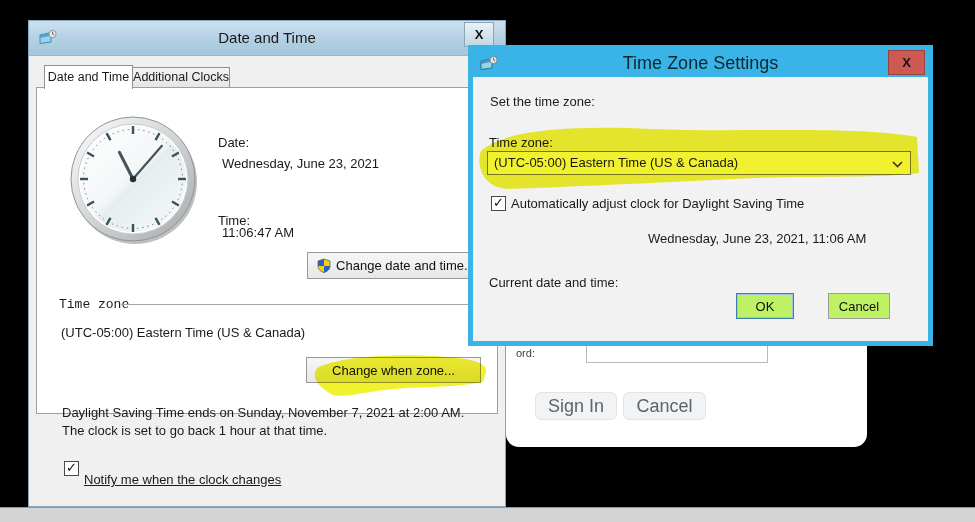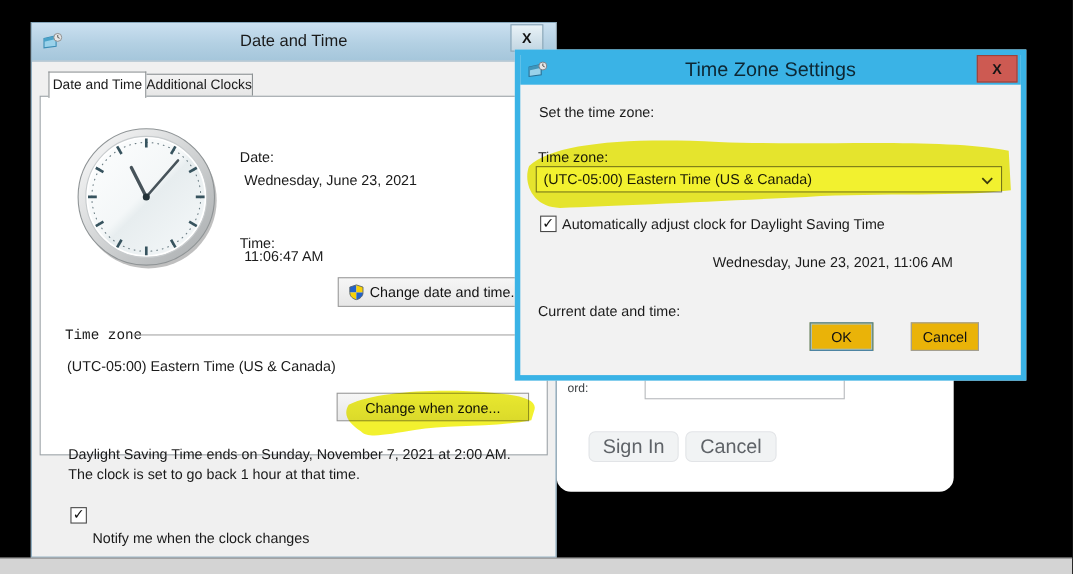--- a/index.html
+++ b/index.html
@@ -49,21 +49,21 @@
   .tz-title{left:0;right:0;top:0;height:27px;line-height:26px;text-align:center;
     font-size:18px;font-weight:500;color:#0d2733;}
   .tz-close{position:absolute;right:3px;top:0;width:37px;height:25px;background:#cd5a52;
     border:1px solid #9a423b;box-sizing:border-box;color:#141414;font-weight:bold;
     font-size:13px;line-height:22px;text-align:center;}
   .tz-body{left:0;top:27px;width:455px;height:264px;}
   .tz-select{left:14px;top:74px;width:424px;height:24px;background:#fff;
     border:1px solid #7c7c7c;box-sizing:border-box;font-size:13px;line-height:22px;
     padding-left:6px;cursor:pointer;}
   .tz-chevron{position:absolute;right:7px;top:9px;}
-  .std-btn{position:absolute;width:58px;height:26px;background:#eab308;
+  .std-btn{position:absolute;width:58px;height:26px;background:#bef264;
     border:1px solid #9d9d9d;font-size:13px;color:#111;text-align:center;box-sizing:border-box;}
   .std-btn.focused{border:1px solid #3c7fb1;box-shadow:inset 0 0 0 1px #9cc3e0;}
 
   
   .card{left:506px;top:345px;width:361px;height:102px;background:#fff;
     border-radius:0 0 13px 13px;z-index:2;}
   .card-lbl{left:10px;top:2px;font-size:11px;color:#3c4043;}
   .card-input{position:absolute;left:80px;top:-14px;width:182px;height:32px;
     border:1px solid #b7babd;box-sizing:border-box;background:#fff;font-size:14px;padding:0 6px;}
   .card-btn{position:absolute;width:83px;height:28px;background:#f1f3f4;
@@ -161,21 +161,21 @@
 
       <svg class="hl" style="left:250px;top:258px;" width="210" height="55" viewBox="0 0 210 55">
         <path d="M30 22 C55 10 110 7 160 11 C186 13 201 17 199 26 L196 36 C160 43 120 40 90 45
                  C65 49 47 53 41 46 C31 39 24 32 30 22 Z" fill="#f0ee0a" opacity="0.85"></path>
       </svg>
 
       <div class="abs lbl" style="left:25px;top:317px;">Daylight Saving Time ends on Sunday, November 7, 2021 at 2:00 AM.</div>
       <div class="abs lbl" style="left:25px;top:335px;">The clock is set to go back 1 hour at that time.</div>
 
       <div class="cb" style="left:27px;top:373px;"><span>✓</span></div>
-      <div class="abs lbl" style="left:47px;top:394px;">Notify me when the clock changes</div>
+      <div class="abs lbl" style="left:47px;top:384px;text-decoration:underline;">Notify me when the clock changes</div>
     </div>
   </div>
 
   <div class="abs card">
     <div class="abs card-lbl">ord:</div>
     <input class="card-input" type="text" style="">
     <button class="card-btn" style="left:29px;top:47px;width:82px;">Sign In</button>
     <button class="card-btn" style="left:117px;top:47px;">Cancel</button>
   </div>
 

